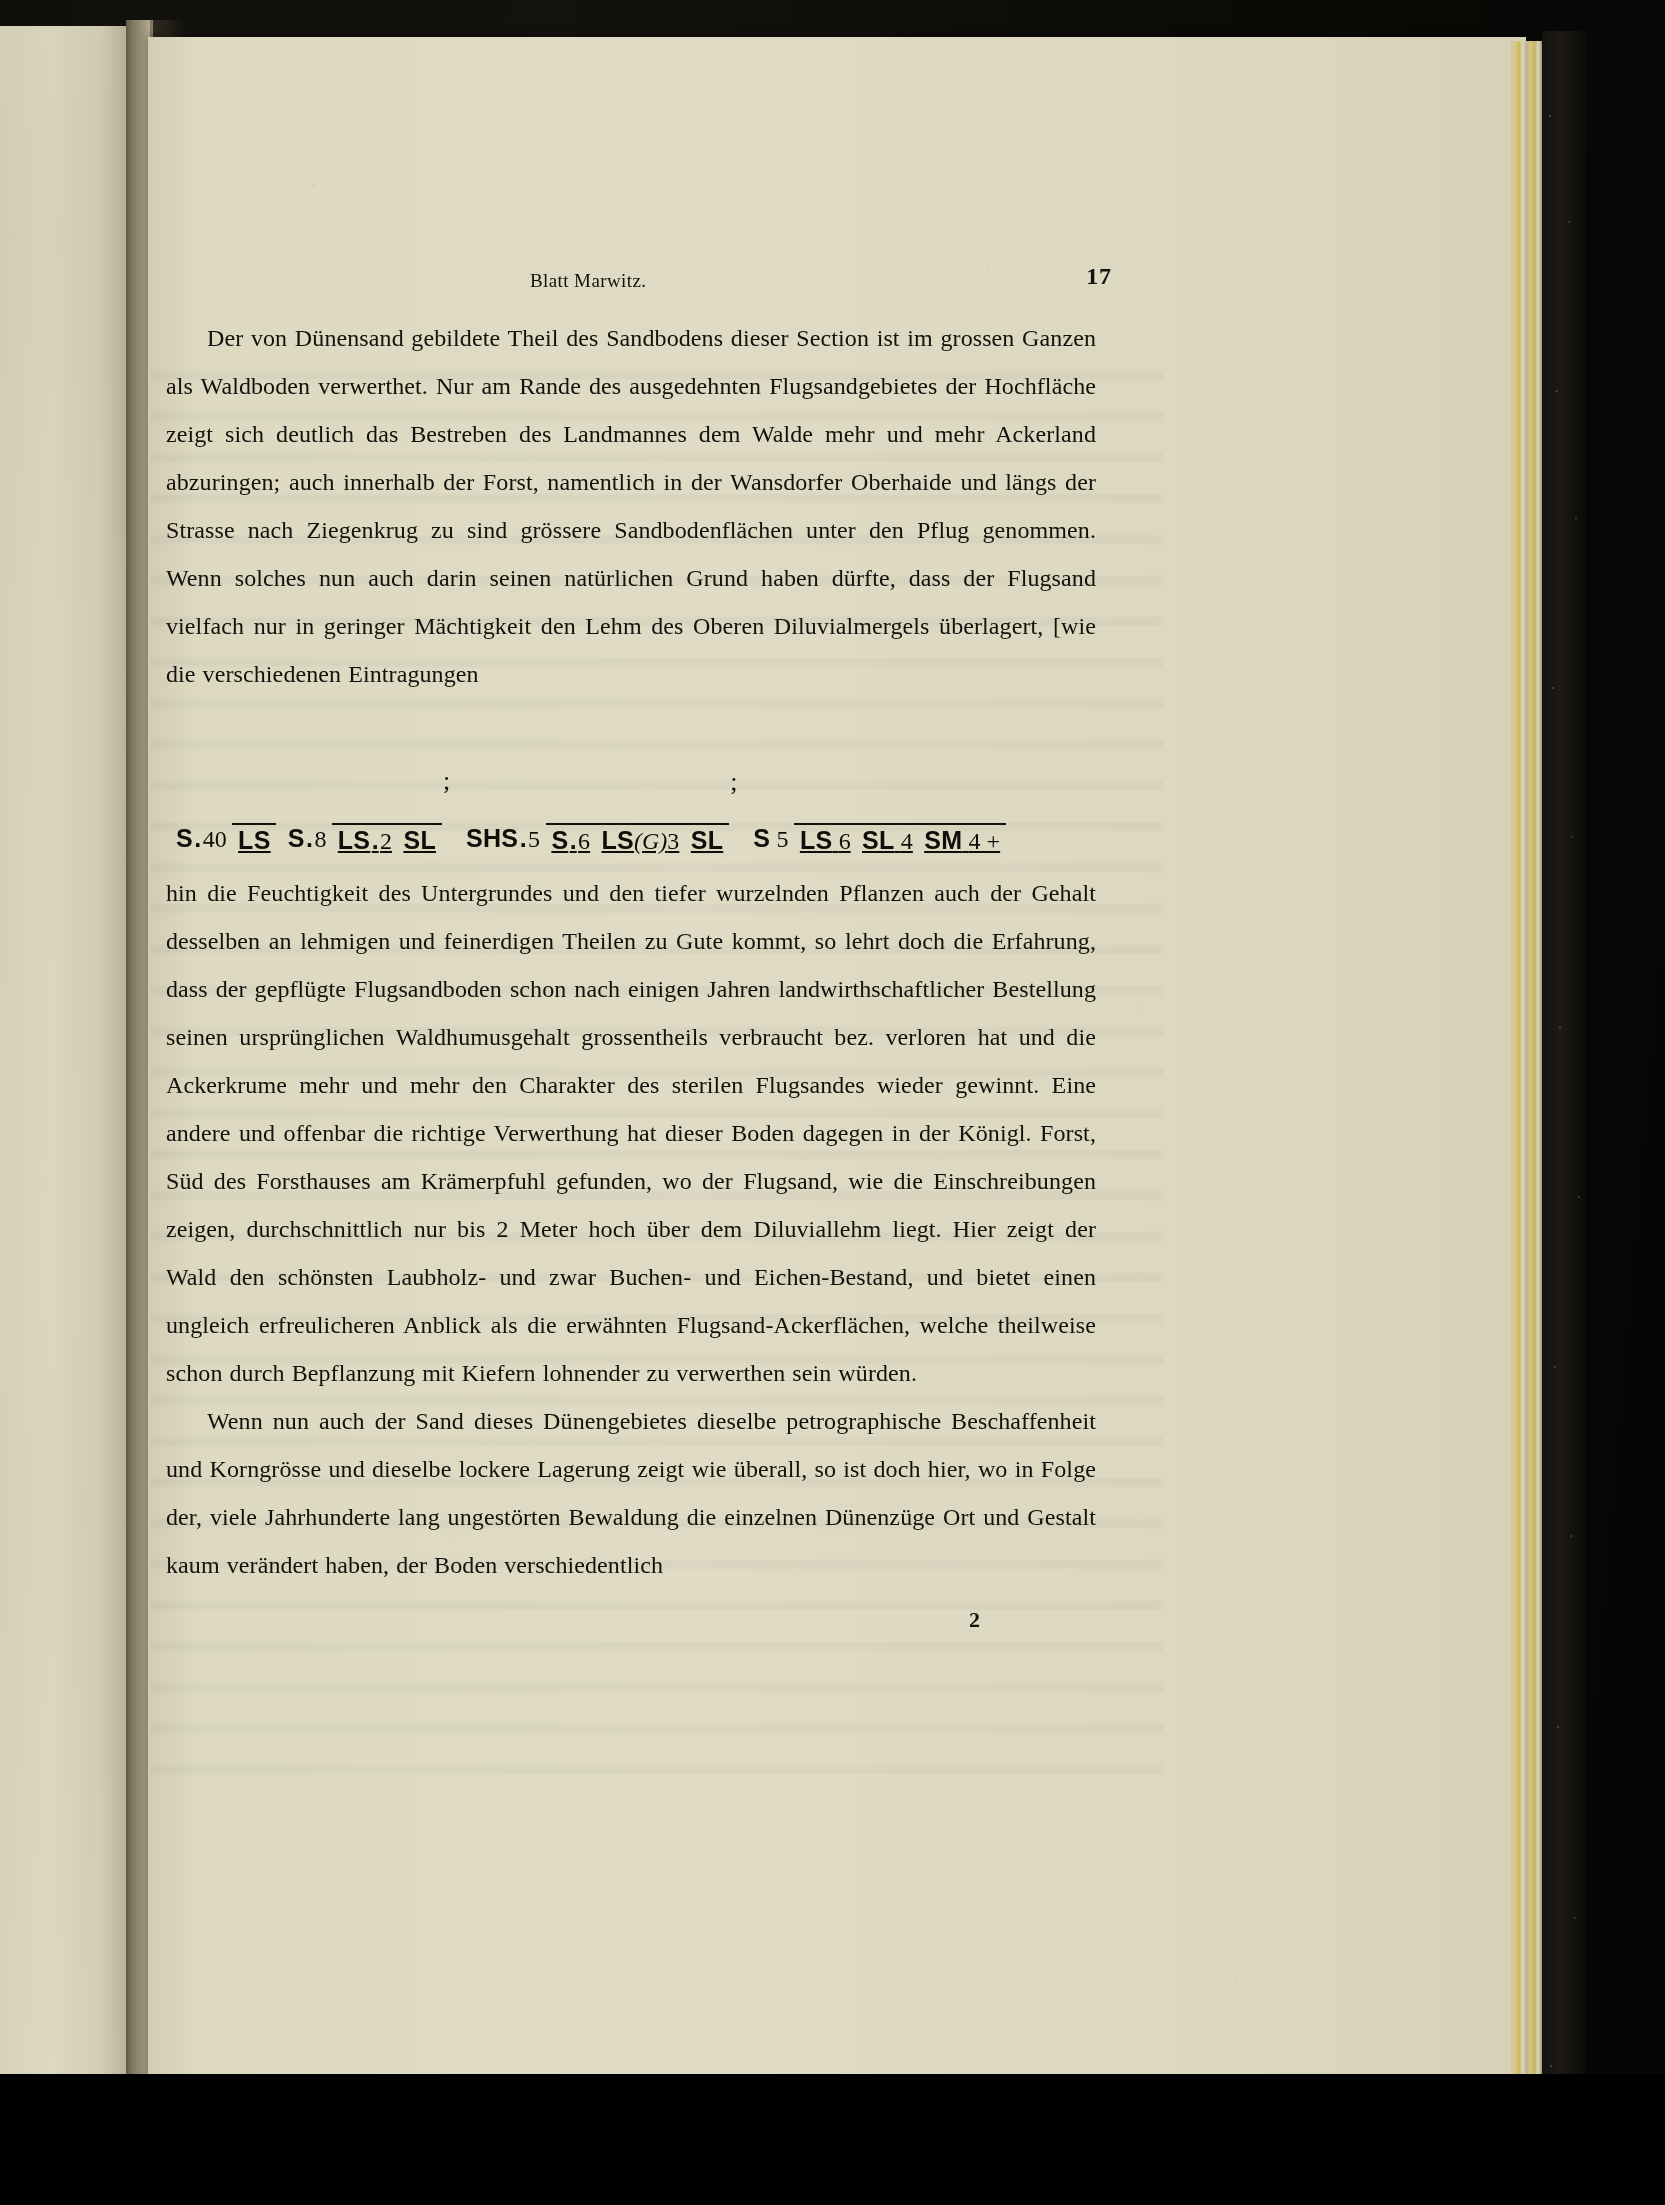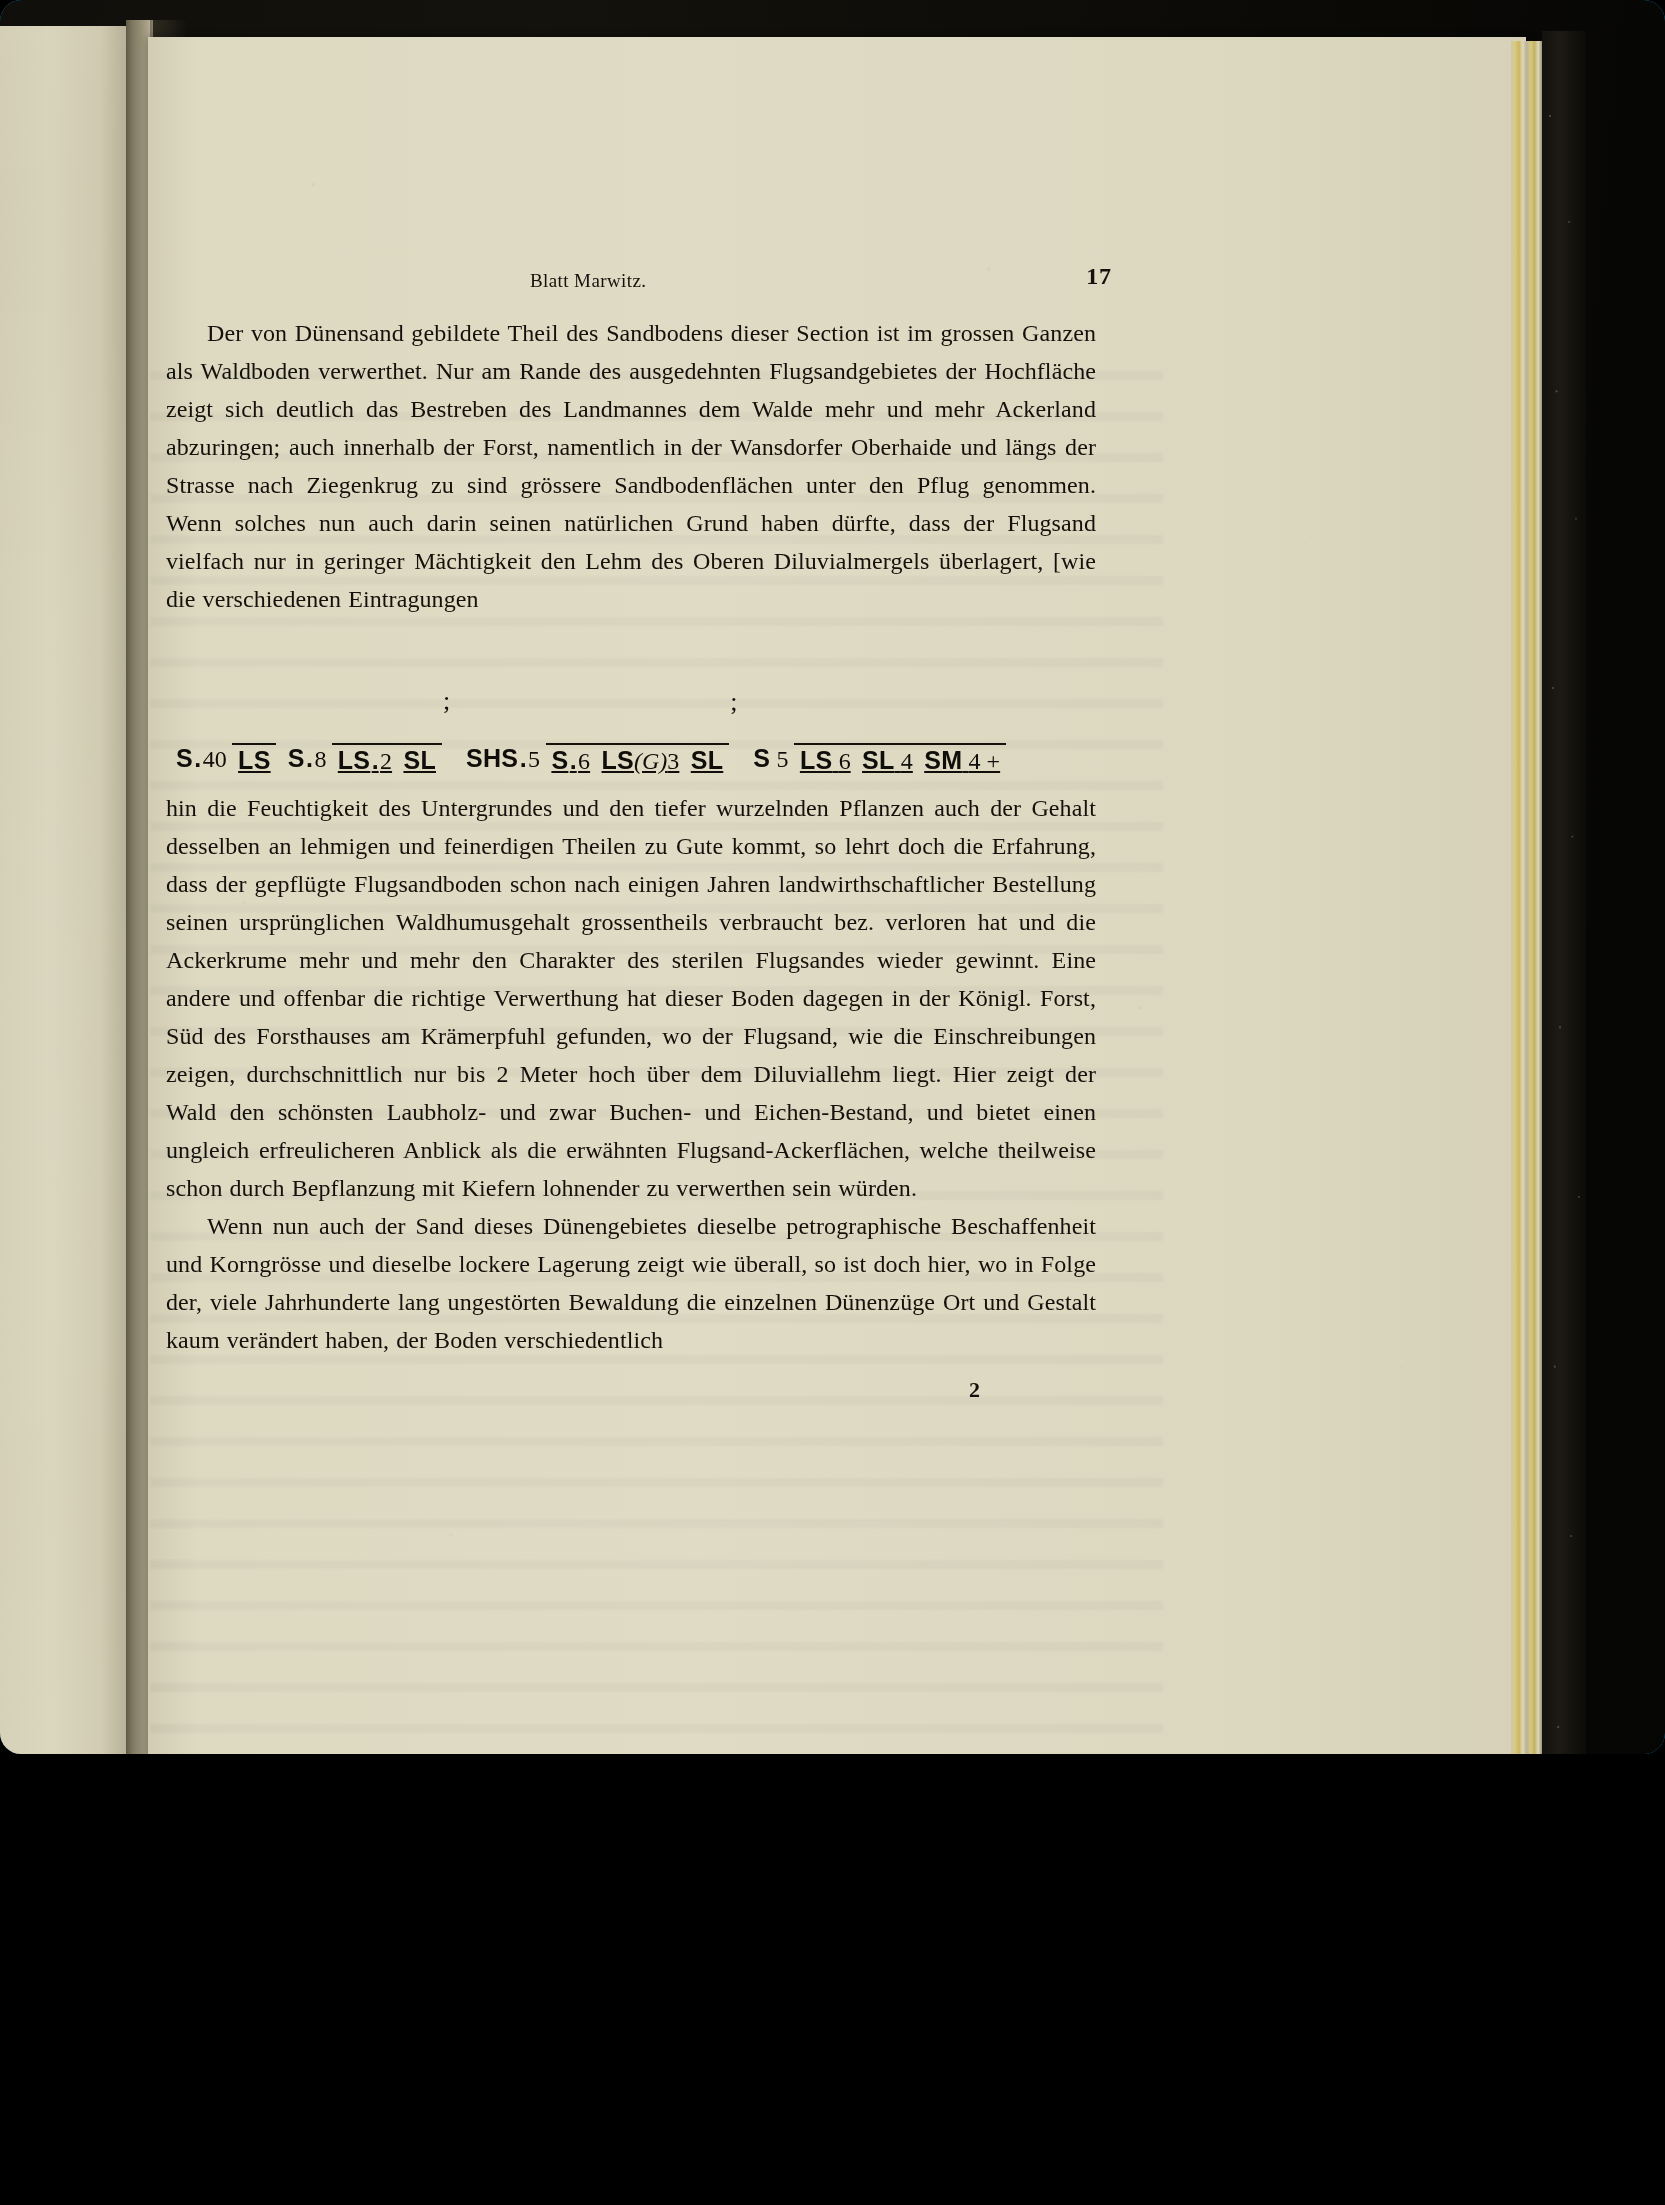--- a/index.html
+++ b/index.html
@@ -4,25 +4,24 @@
 <style>
   html, body {
     margin: 0;
     padding: 0;
     background: #000000;
   }
 
   #page-root {
     position: relative;
     width: 1665px;
-    height: 1754px;
+    height: 2074px;
     overflow: hidden;
     background: #0ea5e9;
     font-family: "Liberation Serif", serif;
-    border-radius: 21px;
   }
 
   
   .cover-bg {
     position: absolute;
     inset: 0;
     background:
       linear-gradient(95deg, #100f0b 0%, #14120d 30%, #0b0a07 70%, #050504 100%);
   }
 
@@ -195,21 +194,21 @@
     top: -7.1px;
     font-size: 24px;
     font-weight: 700;
     letter-spacing: 0.7px;
     color: #14110c;
   }
 
   p.body {
     margin: 0;
     font-size: 24px;
-    line-height: 38px;
+    line-height: 48px;
     text-align: justify;
     text-align-last: left;
     word-spacing: 0.9px;
     letter-spacing: 0.1px;
     color: #14110c;
   }
   p.body.indent { text-indent: 41px; }
   p.body.nogap  { margin-top: 12px; }
 
   

